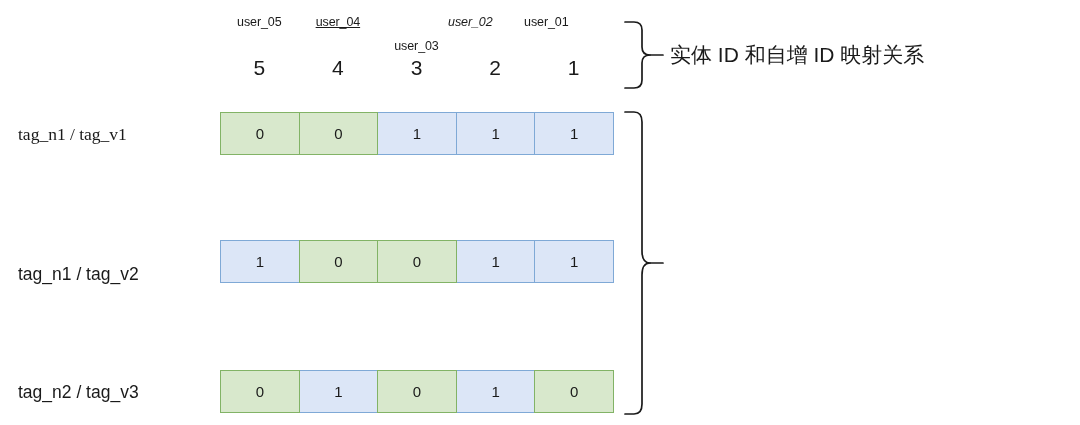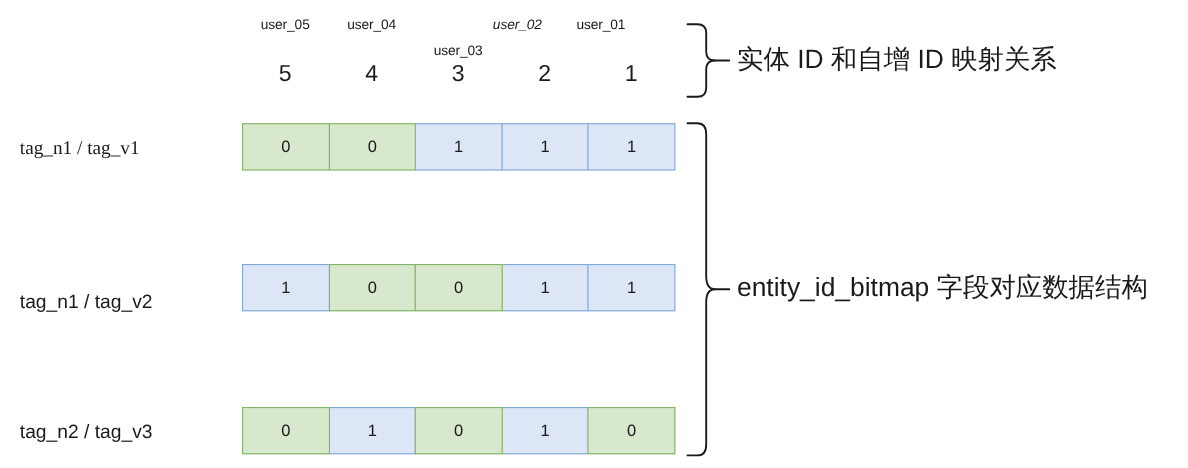--- a/index.html
+++ b/index.html
@@ -92,33 +92,33 @@
   .brace svg {
     display: block;
     overflow: visible;
   }
 
   
   .annotation {
     position: absolute;
     height: 28px;
     line-height: 28px;
-    font-size: 24px;
+    font-size: 21px;
     color: #1a1a1a;
     white-space: nowrap;
   }
 </style>
 </head>
 <body>
 
 <div class="canvas">
 
   <div>
     <div class="col-header" style="left: 220px; width: 78.6px;">user_05</div>
-    <div class="col-header" style="left: 298.6px; width: 78.6px;">user_04</div>
+    <div class="col-header" style="left: 298.6px; width: 78.6px; text-decoration: underline;">user_04</div>
     <div class="col-header" style="left: 377.2px; width: 78.6px; margin-top: 24px;">user_03</div>
     <div class="col-header" style="left: 431px; width: 78.6px; font-style: italic;">user_02</div>
     <div class="col-header" style="left: 507px; width: 78.6px;">user_01</div>
   </div>
 
   <div>
     <div class="col-number" style="left: 220px; width: 78.6px;">5</div>
     <div class="col-number" style="left: 298.6px; width: 78.6px;">4</div>
     <div class="col-number" style="left: 377.2px; width: 78.6px;">3</div>
     <div class="col-number" style="left: 455.8px; width: 78.6px;">2</div>
@@ -163,15 +163,14 @@
   </div>
 
   <div class="brace" style="left:622px; top:108px; width:44px; height:310px;">
     <svg width="44" height="310" viewBox="0 0 44 310" fill="none">
       <path d="M3 4 H12 Q20 4 20 14 V143 Q20 155 28 155 Q20 155 20 167 V296 Q20 306 12 306 H3" stroke="#1a1a1a" stroke-width="1.7" stroke-linecap="round" stroke-linejoin="round" fill="none"></path>
       <path d="M28 155 H41" stroke="#1a1a1a" stroke-width="1.7" stroke-linecap="round"></path>
     </svg>
   </div>
 
   <div class="annotation" style="left:670px; top:41px;">实体 ID 和自增 ID 映射关系</div>
-  <div class="annotation" style="left:670px; top:248px;">entity_id_bitmap 字段对应数据结构</div>
 
 </div>
 
 </body></html>

